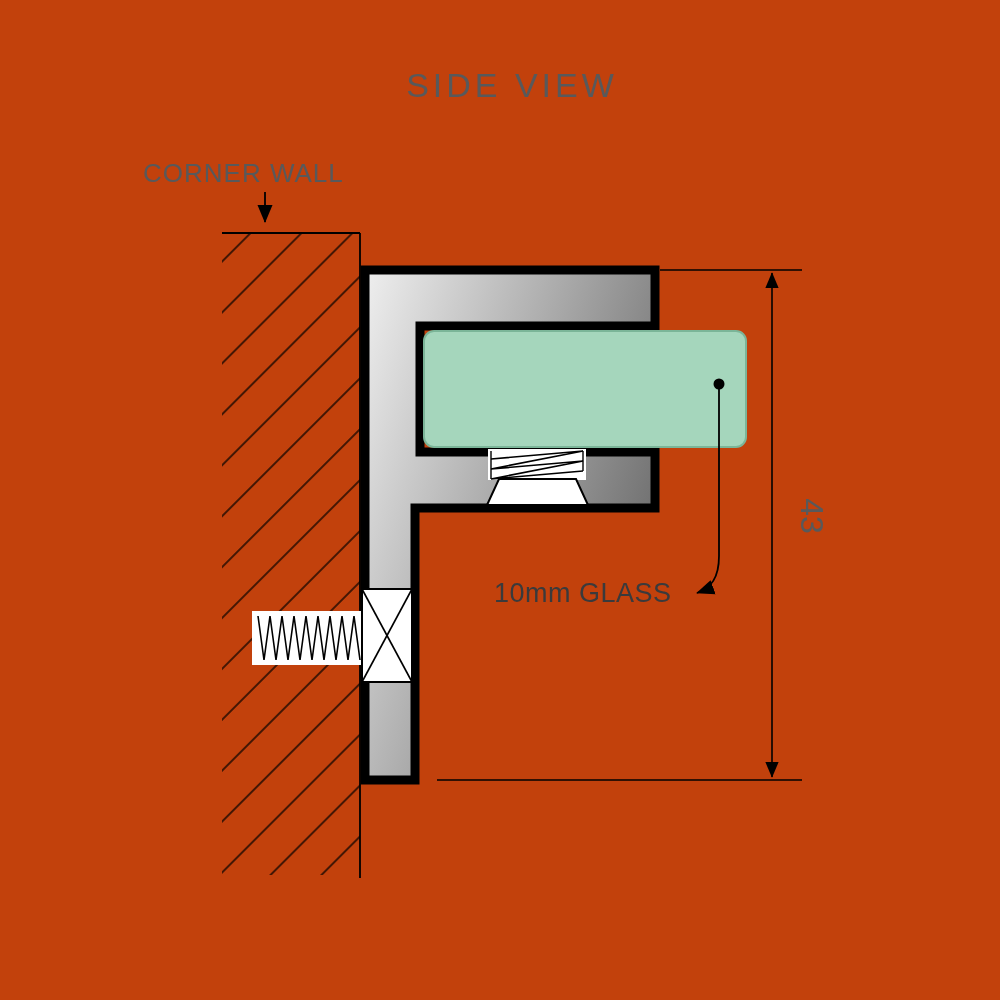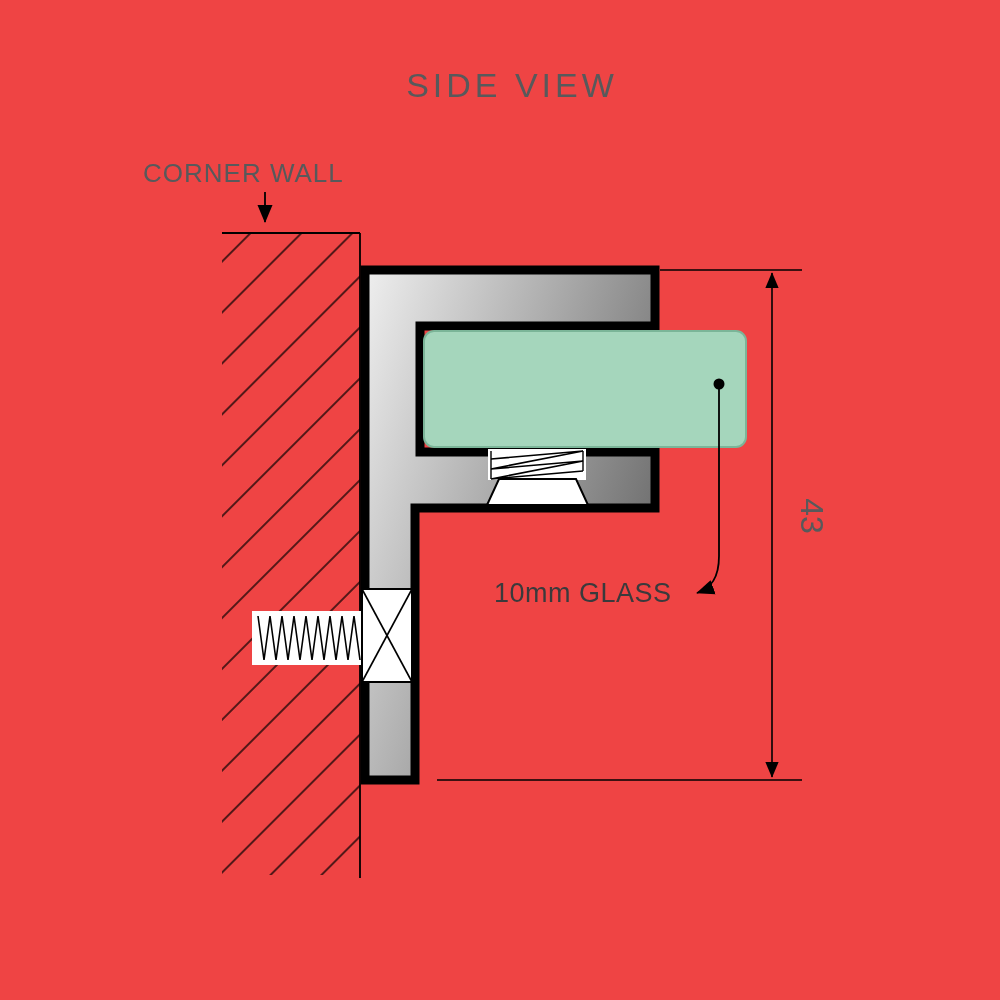--- a/index.html
+++ b/index.html
@@ -8,21 +8,21 @@
     background: #ffffff;
     width: 1000px;
     height: 1000px;
     overflow: hidden;
     font-family: "Liberation Sans", sans-serif;
   }
   .canvas {
     position: relative;
     width: 1000px;
     height: 1000px;
-    background: #ef4444;
+    background: #c2410c;
   }
   svg { display: block; }
   .title-text {
     font-family: "Liberation Sans", sans-serif;
     font-size: 34px;
     letter-spacing: 4px;
   }
   .label-text {
     font-family: "Liberation Sans", sans-serif;
     font-size: 26px;

